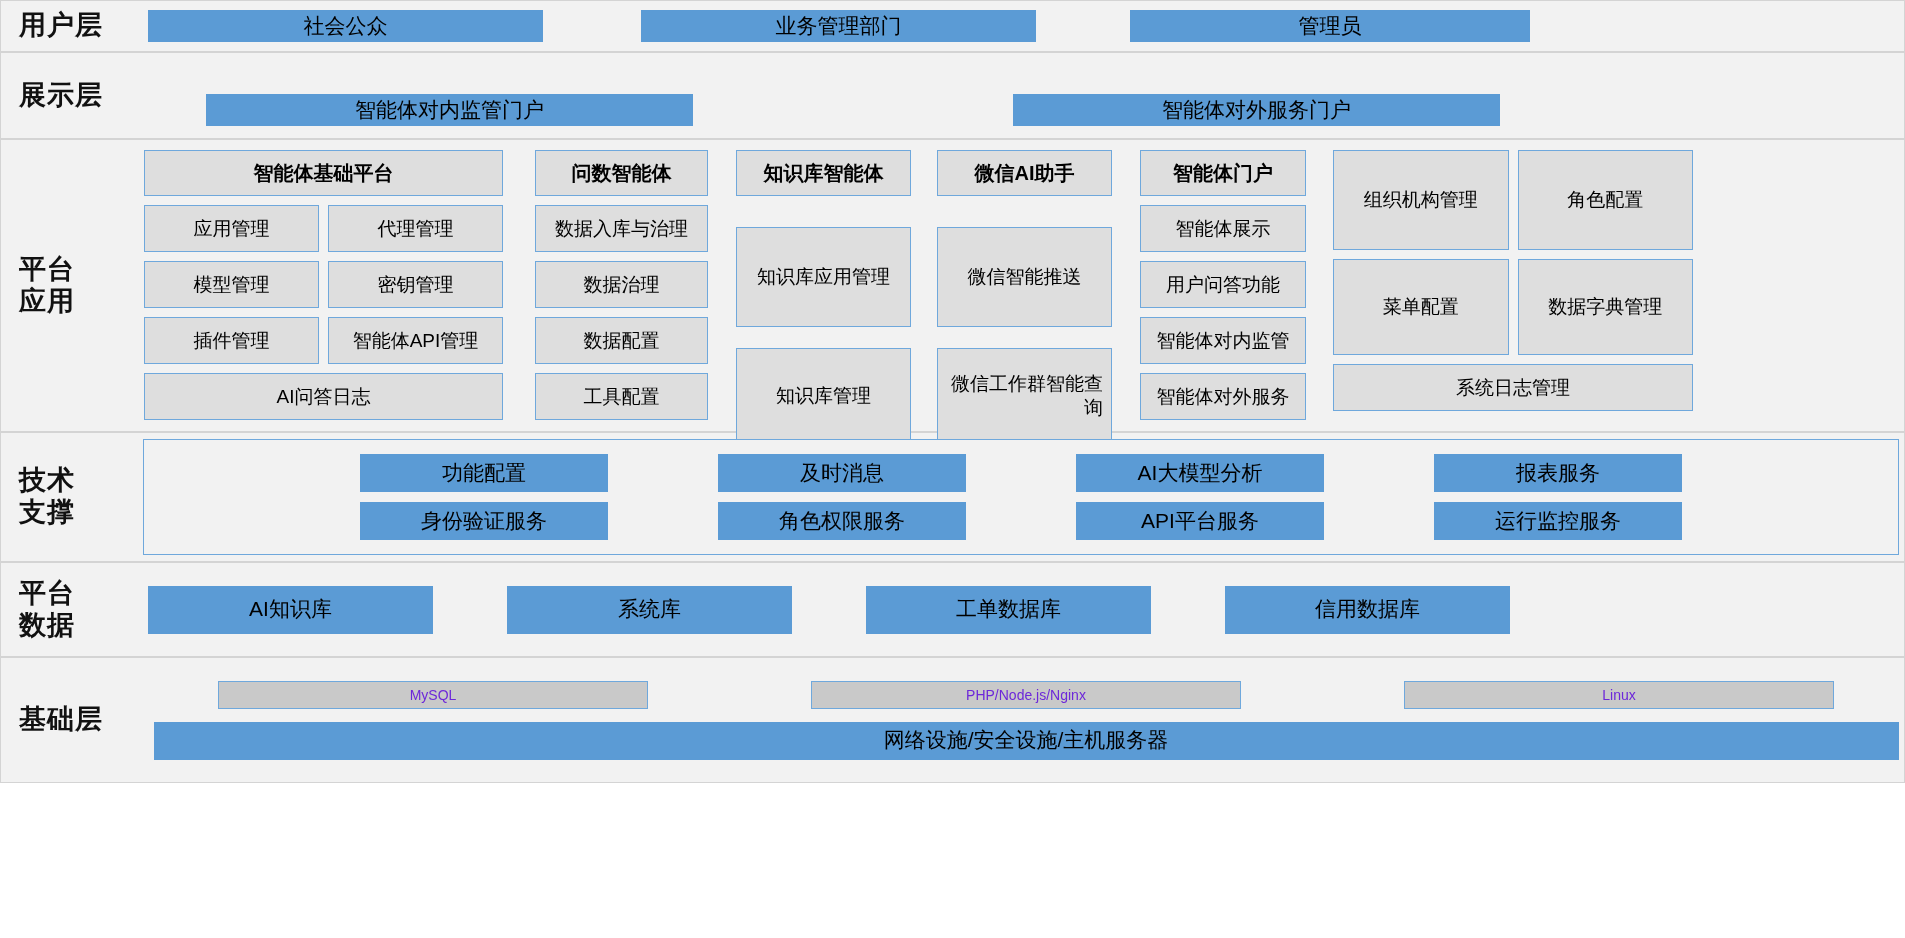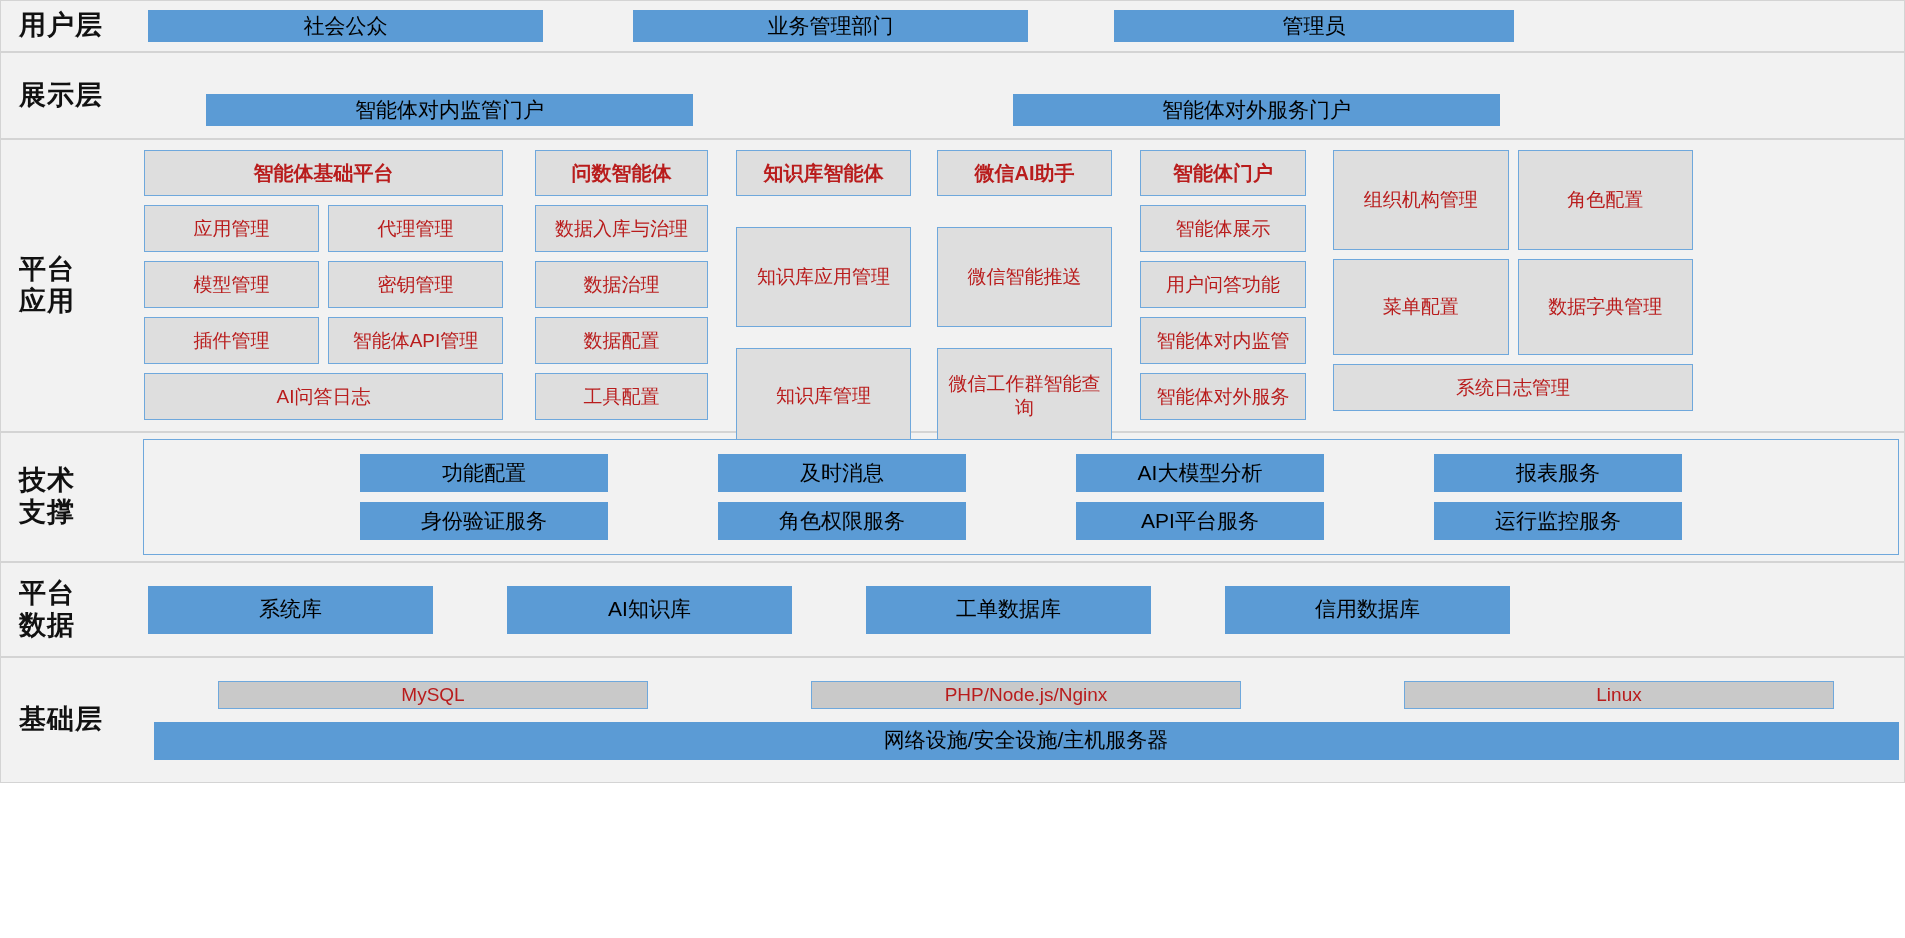--- a/index.html
+++ b/index.html
@@ -53,34 +53,34 @@
     justify-content: center;
     font-size: 21px;
     text-align: center;
     line-height: 1.25;
   }
 
   
   .grey-box {
     background: #dedede;
     border: 1.6px solid #6fa8dc;
-    color: #b91c1c;
+    color: #000000;
     display: flex;
     align-items: center;
     justify-content: center;
     font-size: 19px;
-    text-align: center;
+    text-align: right;
     line-height: 1.25;
     padding: 2px 8px;
   }
   .grey-box.head { font-weight: bold; font-size: 20px; }
 
   
   #band-user { height: 52px; }
-  #band-user .band-body { gap: 4px; padding-right: 8px; }
+  #band-user .band-body { gap: 12px; padding-right: 8px; }
   #band-user .blue-box { height: 32px; }
   .u1 { width: 395px; margin-left: 9px; }
   .u2 { width: 395px; margin-left: 86px; }
   .u3 { width: 400px; margin-left: 82px; }
 
   
   #band-present { height: 87px; }
   #band-present .band-body { align-items: flex-end; padding-bottom: 12px; }
   #band-present .blue-box { height: 32px; }
   .p1 { width: 487px; margin-left: 67px; }
@@ -148,21 +148,21 @@
     justify-content: center;
     gap: 13px;
     padding-left: 9px;
   }
   .infra-top { display: flex; gap: 163px; }
   .infra-top .grey-flat { width: 430px; height: 28px; }
   .grey-flat {
     background: #c9c9c9;
     border: 1.4px solid #6fa8dc;
     display: flex; align-items: center; justify-content: center;
-    font-size: 19px; color: #b91c1c;
+    font-size: 14px; color: #6d28d9;
   }
   .infra-bottom .blue-box { width: 1745px; height: 38px; }
 </style>
 </head>
 <body>
 
 <div id="diagram">
 
   <div class="band" id="band-user">
     <div class="band-label">用户层</div>
@@ -298,22 +298,22 @@
           <div class="blue-box">运行监控服务</div>
         </div>
       </div>
     </div>
   </div>
 
   <div class="band" id="band-data">
     <div class="band-label">平台
 数据</div>
     <div class="band-body">
+      <div class="blue-box">AI知识库</div>
       <div class="blue-box">系统库</div>
-      <div class="blue-box">AI知识库</div>
       <div class="blue-box">工单数据库</div>
       <div class="blue-box">信用数据库</div>
     </div>
   </div>
 
   <div class="band" id="band-infra">
     <div class="band-label">基础层</div>
     <div class="band-body">
       <div class="infra-top">
         <div class="grey-flat">MySQL</div>

